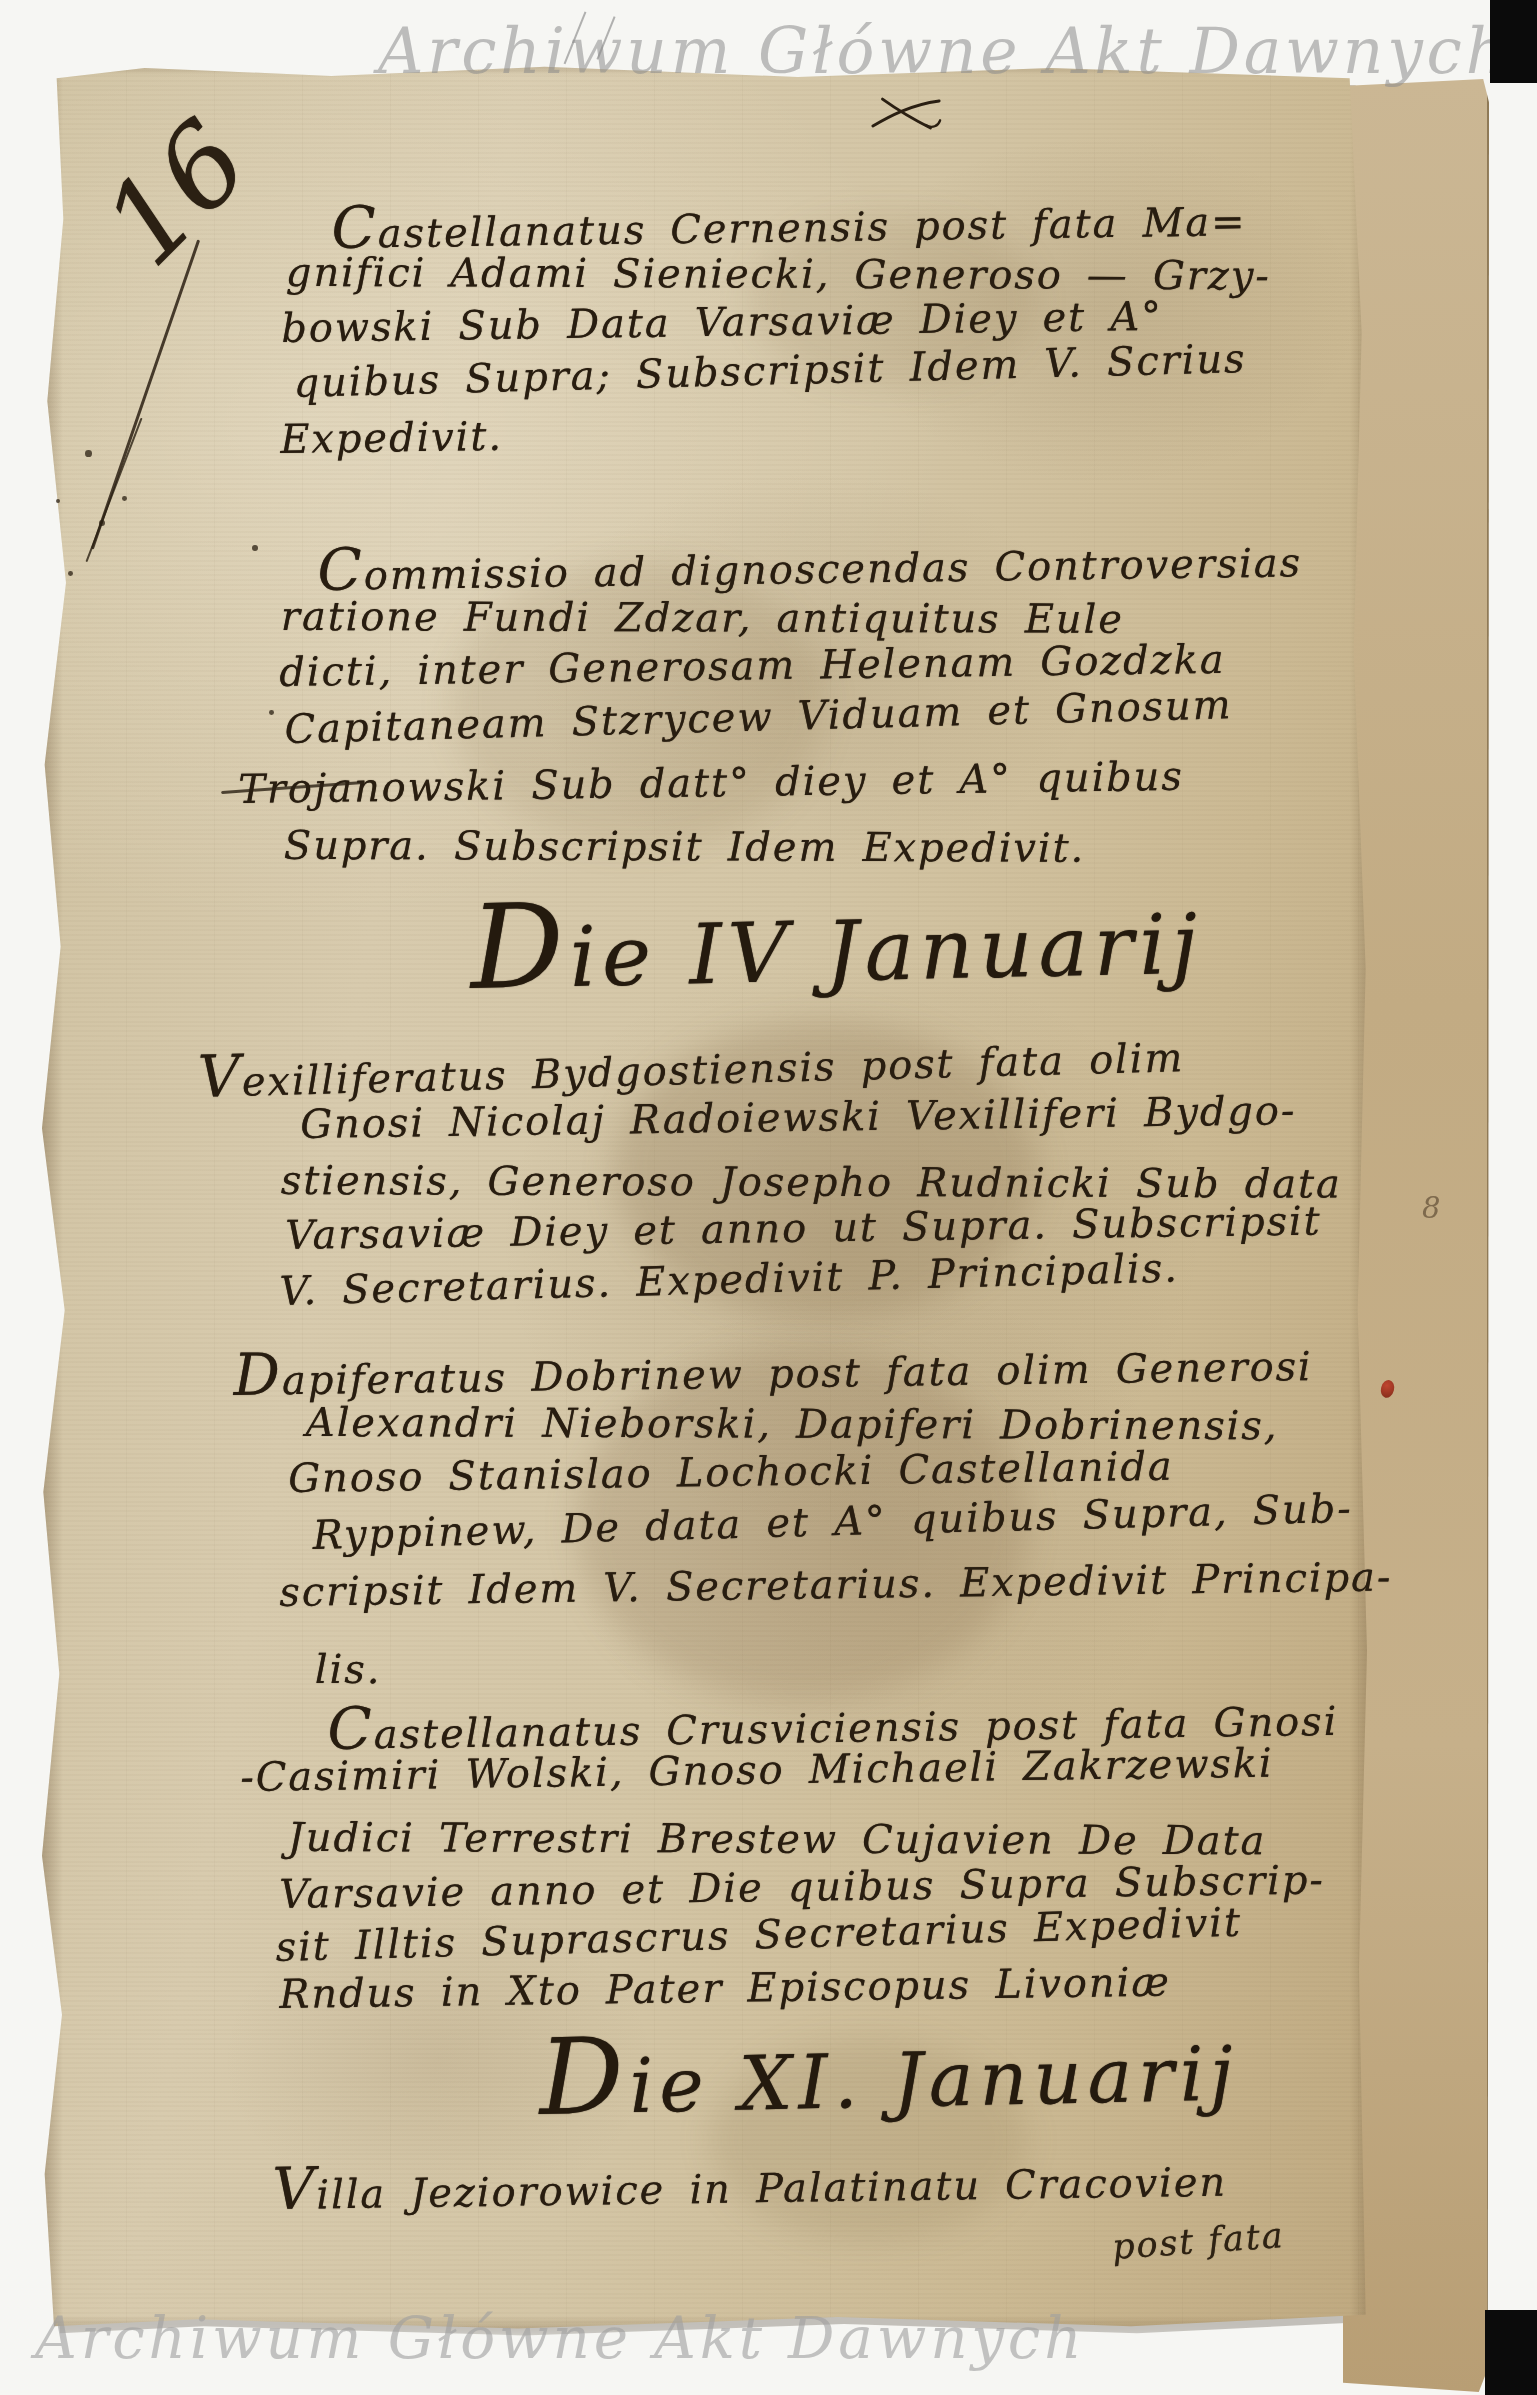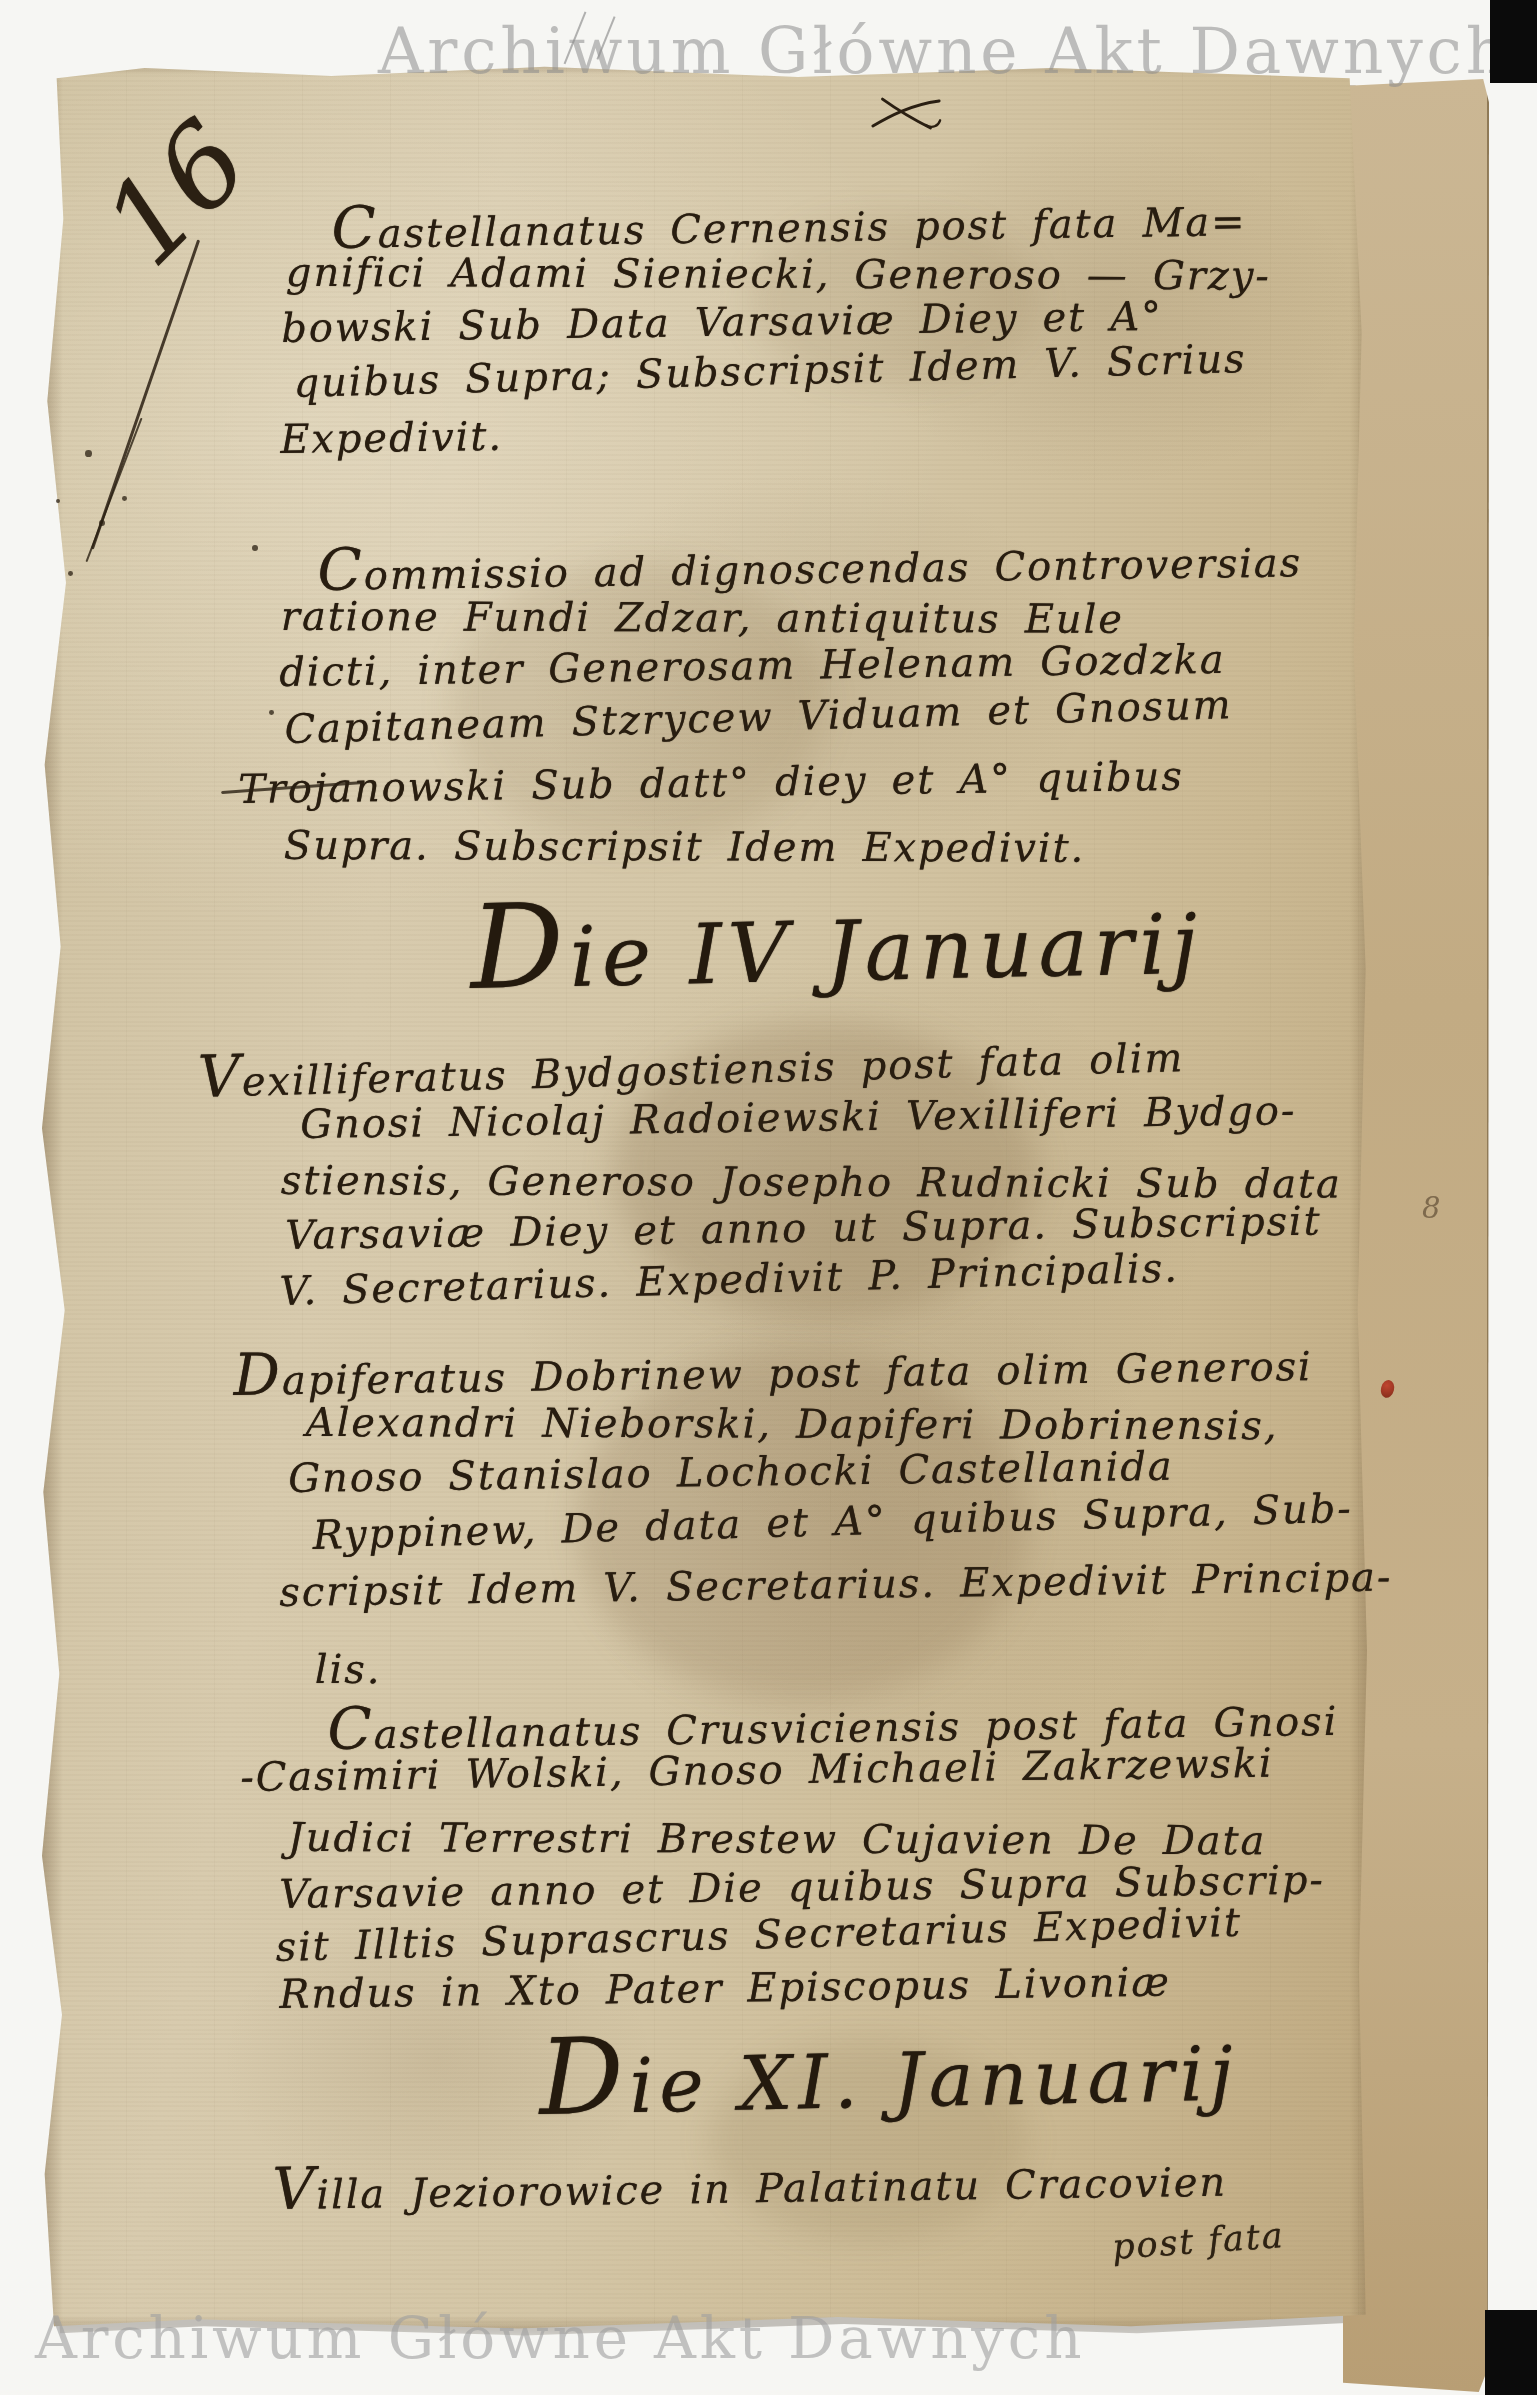--- a/index.html
+++ b/index.html
@@ -30,21 +30,21 @@
       linear-gradient(180deg, rgba(90,66,38,.30), rgba(90,66,38,0) 15.4px),
       linear-gradient(0deg, rgba(90,66,38,.28), rgba(90,66,38,0) 17.3px),
       repeating-linear-gradient(0deg, rgba(100,80,50,.035) 0 1.9px, transparent 1.9px 4.8px),
       repeating-linear-gradient(90deg, rgba(100,80,50,.04) 0 1px, transparent 1px 88px);}
   .stain{position:absolute;border-radius:50%;filter:blur(15.4px);}
   
   .film{position:absolute;background:#0b0b0b;z-index:9;}
   .film.tr{left:1490px;top:0;width:47px;height:83px;}
   .film.br{left:1485px;top:2310px;width:52px;height:86px;}
   
-  .wm{position:absolute;white-space:nowrap;z-index:8;
+  .wm{position:absolute;font-style:italic;white-space:nowrap;z-index:8;
       color:rgba(140,140,140,.55);letter-spacing:3.8px;}
   .wm.top{left:378px;top:15.4px;font-size:63px;}
   .wm.bot{left:35px;top:2304px;font-size:58px;color:rgba(158,158,158,.6);}
   
   .hw{position:absolute;font-style:italic;white-space:nowrap;color:#281d10;
       font-size:40px;letter-spacing:1.9px;word-spacing:9.6px;z-index:5;
       transform:rotate(-.8deg);transform-origin:left top;
       text-shadow:0 0 0.8px rgba(40,29,16,.85);}
   .hw.flat{transform:rotate(.2deg);} .hw.steep{transform:rotate(-1.5deg);}
   .hw.initial::first-letter{font-size:1.45em;}

